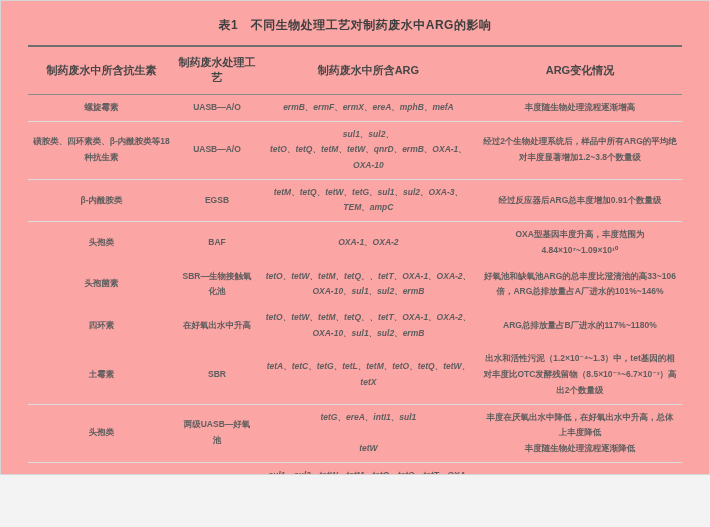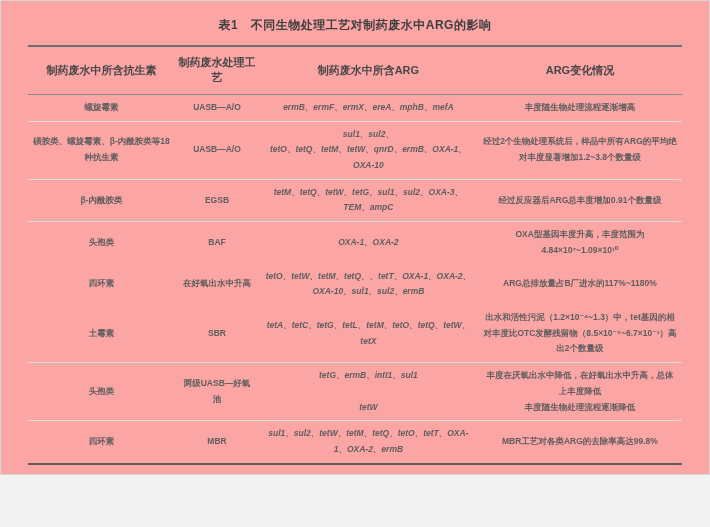--- a/index.html
+++ b/index.html
@@ -78,54 +78,60 @@
       </tr>
     </thead>
     <tbody>
         <tr class="sep">
           <td>螺旋霉素</td>
           <td>UASB—A/O</td>
           <td class="args">ermB、ermF、ermX、ereA、mphB、mefA</td>
           <td>丰度随生物处理流程逐渐增高</td>
         </tr>
         <tr class="sep">
-          <td>磺胺类、螺旋霉素、β-内酰胺类等18种抗生素</td>
+          <td>磺胺类、四环素类、β-内酰胺类等18种抗生素</td>
           <td>UASB—A/O</td>
           <td class="args">sul1、sul2、
 tetO、tetQ、tetM、tetW、qnrD、ermB、OXA-1、OXA-10</td>
           <td>经过2个生物处理系统后，样品中所有ARG的平均绝对丰度显著增加1.2~3.8个数量级</td>
         </tr>
         <tr class="sep">
           <td>β-内酰胺类</td>
           <td>EGSB</td>
           <td class="args">tetM、tetQ、tetW、tetG、sul1、sul2、OXA-3、TEM、ampC</td>
           <td>经过反应器后ARG总丰度增加0.91个数量级</td>
         </tr>
         <tr>
           <td>头孢类</td>
           <td>BAF</td>
           <td class="args">OXA-1、OXA-2</td>
           <td>OXA型基因丰度升高，丰度范围为4.84×10⁷~1.09×10¹⁰</td>
         </tr>
         <tr>
+          <td>头孢菌素</td>
+          <td>SBR—生物接触氧化池</td>
+          <td class="args">tetO、tetW、tetM、tetQ、、tetT、OXA-1、OXA-2、OXA-10、sul1、sul2、ermB</td>
+          <td>好氧池和缺氧池ARG的总丰度比澄清池的高33~106倍，ARG总排放量占A厂进水的101%~146%</td>
+        </tr>
+        <tr>
           <td>四环素</td>
           <td>在好氧出水中升高</td>
           <td class="args">tetO、tetW、tetM、tetQ、、tetT、OXA-1、OXA-2、OXA-10、sul1、sul2、ermB</td>
           <td>ARG总排放量占B厂进水的117%~1180%</td>
         </tr>
         <tr class="sep">
           <td>土霉素</td>
           <td>SBR</td>
           <td class="args">tetA、tetC、tetG、tetL、tetM、tetO、tetQ、tetW、tetX</td>
           <td>出水和活性污泥（1.2×10⁻⁴~1.3）中，tet基因的相对丰度比OTC发酵残留物（8.5×10⁻⁵~6.7×10⁻³）高出2个数量级</td>
         </tr>
         <tr class="sep">
           <td>头孢类</td>
           <td>两级UASB—好氧池</td>
-          <td class="args">tetG、ermB、intI1、sul1
+          <td class="args">tetG、ereA、intI1、sul1
 
 tetW</td>
           <td>丰度在厌氧出水中降低，在好氧出水中升高，总体上丰度降低
 丰度随生物处理流程逐渐降低</td>
         </tr>
         <tr>
           <td>四环素</td>
           <td>MBR</td>
           <td class="args">sul1、sul2、tetW、tetM、tetQ、tetO、tetT、OXA-1、OXA-2、ermB</td>
           <td>MBR工艺对各类ARG的去除率高达99.8%</td>

